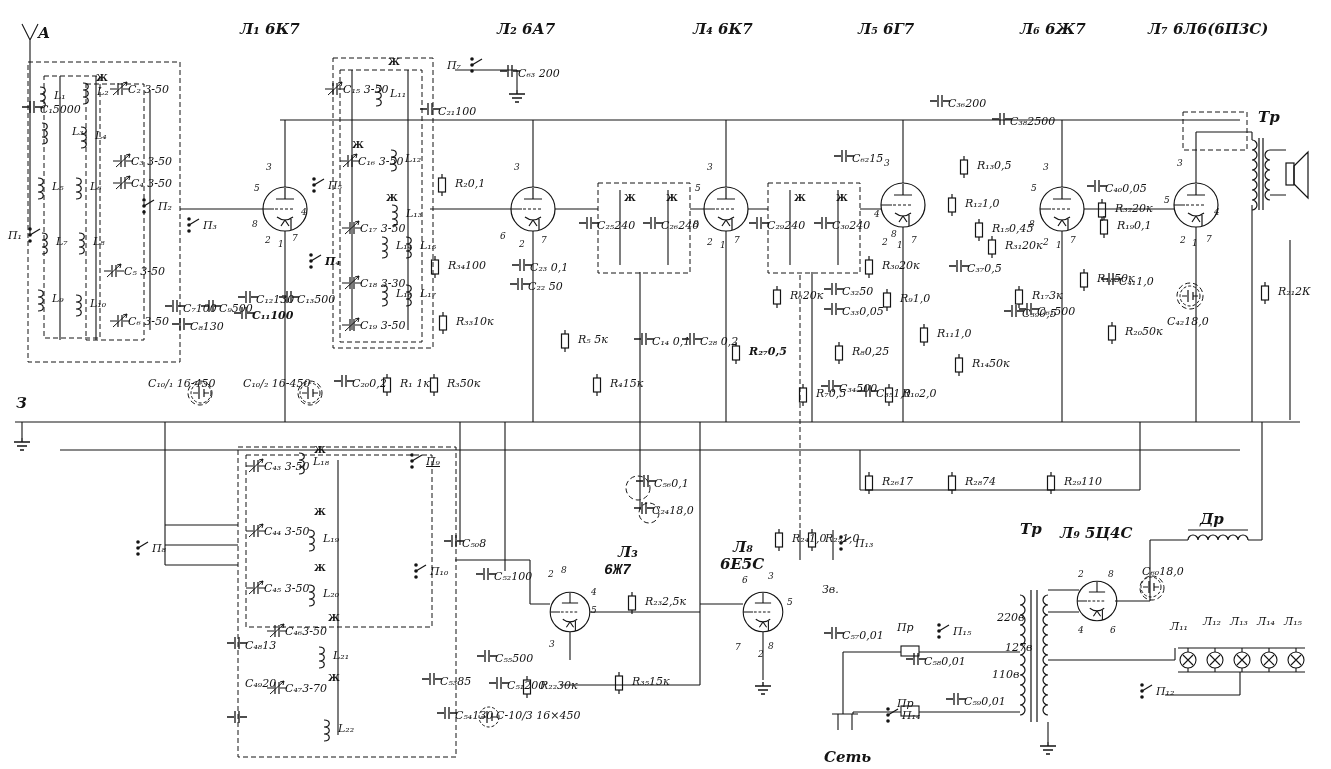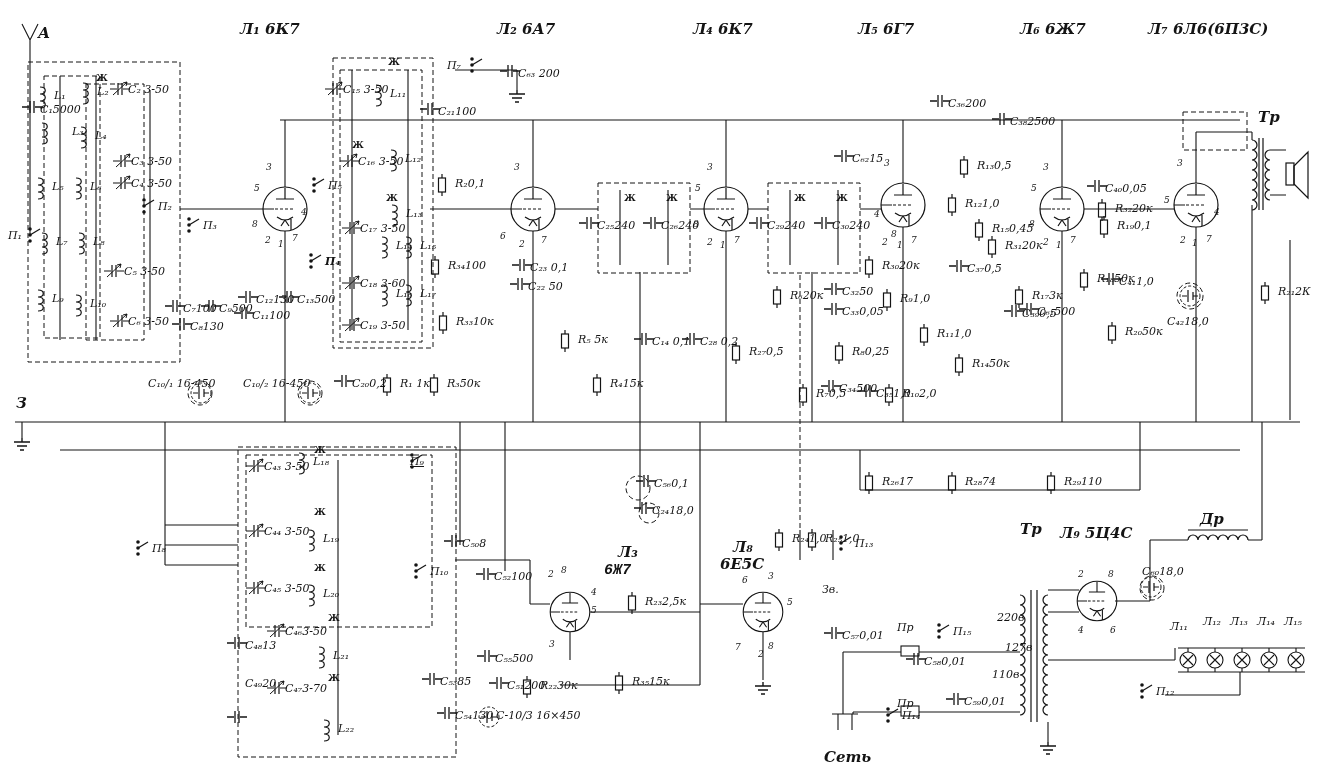--- a/index.html
+++ b/index.html
@@ -265,21 +265,21 @@
         </svg></span>
       <span class="lbl" style="left: 243px; top: 378px;">С₁₀/₂ 16-450</span>
       <span class="glyph" style="left: 299px; top: 382px;"><svg width="22" height="22" viewBox="0 0 22 22">
           <circle cx="11" cy="11" r="10" stroke="#141414" fill="none" stroke-width="1" stroke-dasharray="3 2"></circle>
           <path d="M3 11H8M14 11H19M9 5V17M14 7V15" stroke="#141414" stroke-width="1.2" fill="none"></path>
         </svg></span>
       <span class="lbl" style="left: 256px; top: 294px;">С₁₂130</span>
       <span class="glyph" style="left: 238px; top: 290px;"><svg width="20" height="14" viewBox="0 0 20 14">
           <path d="M0 7H7M13 7H20M8 1V13M12 1V13" stroke="#141414" stroke-width="1.3" fill="none"></path>
         </svg></span>
-      <span class="lbl" style="left: 252px; top: 310px;">С₁₁100</span>
+      <span class="lbl" style="left: 252px; top: 310px; font-weight: bold;">С₁₁100</span>
       <span class="glyph" style="left: 234px; top: 306px;"><svg width="20" height="14" viewBox="0 0 20 14">
           <path d="M0 7H7M13 7H20M8 1V13M12 1V13" stroke="#141414" stroke-width="1.3" fill="none"></path>
         </svg></span>
       <span class="lbl" style="left: 297px; top: 294px;">С₁₃500</span>
       <span class="glyph" style="left: 279px; top: 290px;"><svg width="20" height="14" viewBox="0 0 20 14">
           <path d="M0 7H7M13 7H20M8 1V13M12 1V13" stroke="#141414" stroke-width="1.3" fill="none"></path>
         </svg></span>
       <span class="lbl" style="left: 325px; top: 256px; font-weight: bold;">П₄</span>
       <span class="glyph" style="left: 307px; top: 252px;"><svg width="16" height="18" viewBox="0 0 16 18">
           <circle cx="4" cy="3" r="1.8" fill="#141414"></circle>
@@ -322,21 +322,21 @@
           <path d="M4 1C11 1 11 8 4 8C11 8 11 15 4 15C11 15 11 22 4 22" stroke="#141414" fill="none" stroke-width="1.2"></path>
         </svg></span>
       <span class="lbl" style="left: 396px; top: 240px;">L₁₄</span>
       <span class="glyph" style="left: 378px; top: 236px;"><svg width="12" height="24" viewBox="0 0 12 24">
           <path d="M4 1C11 1 11 8 4 8C11 8 11 15 4 15C11 15 11 22 4 22" stroke="#141414" fill="none" stroke-width="1.2"></path>
         </svg></span>
       <span class="lbl" style="left: 420px; top: 240px;">L₁₅</span>
       <span class="glyph" style="left: 402px; top: 236px;"><svg width="12" height="24" viewBox="0 0 12 24">
           <path d="M4 1C11 1 11 8 4 8C11 8 11 15 4 15C11 15 11 22 4 22" stroke="#141414" fill="none" stroke-width="1.2"></path>
         </svg></span>
-      <span class="lbl" style="left: 360px; top: 278px;">С₁₈ 3-60</span>
+      <span class="lbl" style="left: 360px; top: 278px;">С₁₈ 3-30</span>
       <span class="glyph" style="left: 342px; top: 274px;"><svg width="20" height="16" viewBox="0 0 20 16">
           <path d="M0 9H7M13 9H20M8 3V15M12 3V15" stroke="#141414" stroke-width="1.2" fill="none"></path>
           <path d="M3 15L17 2M17 2L13 3M17 2L16 6" stroke="#141414" stroke-width="1" fill="none"></path>
         </svg></span>
       <span class="lbl" style="left: 396px; top: 288px;">L₁₆</span>
       <span class="glyph" style="left: 378px; top: 284px;"><svg width="12" height="24" viewBox="0 0 12 24">
           <path d="M4 1C11 1 11 8 4 8C11 8 11 15 4 15C11 15 11 22 4 22" stroke="#141414" fill="none" stroke-width="1.2"></path>
         </svg></span>
       <span class="lbl" style="left: 420px; top: 288px;">L₁₇</span>
       <span class="glyph" style="left: 402px; top: 284px;"><svg width="12" height="24" viewBox="0 0 12 24">
@@ -418,21 +418,21 @@
           <path d="M0 7H7M13 7H20M8 1V13M12 1V13" stroke="#141414" stroke-width="1.3" fill="none"></path>
         </svg></span>
       <span class="lbl" style="left: 652px; top: 336px;">С₁₄ 0,1</span>
       <span class="glyph" style="left: 634px; top: 332px;"><svg width="20" height="14" viewBox="0 0 20 14">
           <path d="M0 7H7M13 7H20M8 1V13M12 1V13" stroke="#141414" stroke-width="1.3" fill="none"></path>
         </svg></span>
       <span class="lbl" style="left: 700px; top: 336px;">С₂₈ 0,2</span>
       <span class="glyph" style="left: 682px; top: 332px;"><svg width="20" height="14" viewBox="0 0 20 14">
           <path d="M0 7H7M13 7H20M8 1V13M12 1V13" stroke="#141414" stroke-width="1.3" fill="none"></path>
         </svg></span>
-      <span class="lbl" style="left: 749px; top: 346px;">R₂₇0,5</span>
+      <span class="lbl" style="left: 749px; top: 346px; font-weight: bold;">R₂₇0,5</span>
       <span class="glyph" style="left: 731px; top: 342px;"><svg width="10" height="22" viewBox="0 0 10 22">
           <path d="M5 0V4M5 18V22" stroke="#141414" stroke-width="1.2"></path>
           <rect x="1.5" y="4" width="7" height="14" stroke="#141414" fill="none" stroke-width="1.2"></rect>
         </svg></span>
       <span class="lbl" style="left: 767px; top: 220px;">С₂₉240</span>
       <span class="glyph" style="left: 749px; top: 216px;"><svg width="20" height="14" viewBox="0 0 20 14">
           <path d="M0 7H7M13 7H20M8 1V13M12 1V13" stroke="#141414" stroke-width="1.3" fill="none"></path>
         </svg></span>
       <span class="lbl" style="left: 832px; top: 220px;">С₃₀240</span>
       <span class="glyph" style="left: 814px; top: 216px;"><svg width="20" height="14" viewBox="0 0 20 14">
@@ -583,21 +583,21 @@
         </svg></span>
       <span class="lbl" style="left: 264px; top: 461px;">С₄₃ 3-50</span>
       <span class="glyph" style="left: 246px; top: 457px;"><svg width="20" height="16" viewBox="0 0 20 16">
           <path d="M0 9H7M13 9H20M8 3V15M12 3V15" stroke="#141414" stroke-width="1.2" fill="none"></path>
           <path d="M3 15L17 2M17 2L13 3M17 2L16 6" stroke="#141414" stroke-width="1" fill="none"></path>
         </svg></span>
       <span class="lbl" style="left: 313px; top: 456px;">L₁₈</span>
       <span class="glyph" style="left: 295px; top: 452px;"><svg width="12" height="24" viewBox="0 0 12 24">
           <path d="M4 1C11 1 11 8 4 8C11 8 11 15 4 15C11 15 11 22 4 22" stroke="#141414" fill="none" stroke-width="1.2"></path>
         </svg></span>
-      <span class="lbl" style="left: 410px; top: 456px; text-decoration: underline;">П₉</span>
+      <span class="lbl" style="left: 426px; top: 456px; text-decoration: underline;">П₉</span>
       <span class="glyph" style="left: 408px; top: 452px;"><svg width="16" height="18" viewBox="0 0 16 18">
           <circle cx="4" cy="3" r="1.8" fill="#141414"></circle>
           <circle cx="4" cy="9" r="1.8" fill="#141414"></circle>
           <circle cx="4" cy="15" r="1.8" fill="#141414"></circle>
           <path d="M4 9L14 3" stroke="#141414" stroke-width="1.2" fill="none"></path>
         </svg></span>
       <span class="lbl" style="left: 264px; top: 526px;">С₄₄ 3-50</span>
       <span class="glyph" style="left: 246px; top: 522px;"><svg width="20" height="16" viewBox="0 0 20 16">
           <path d="M0 9H7M13 9H20M8 3V15M12 3V15" stroke="#141414" stroke-width="1.2" fill="none"></path>
           <path d="M3 15L17 2M17 2L13 3M17 2L16 6" stroke="#141414" stroke-width="1" fill="none"></path>

